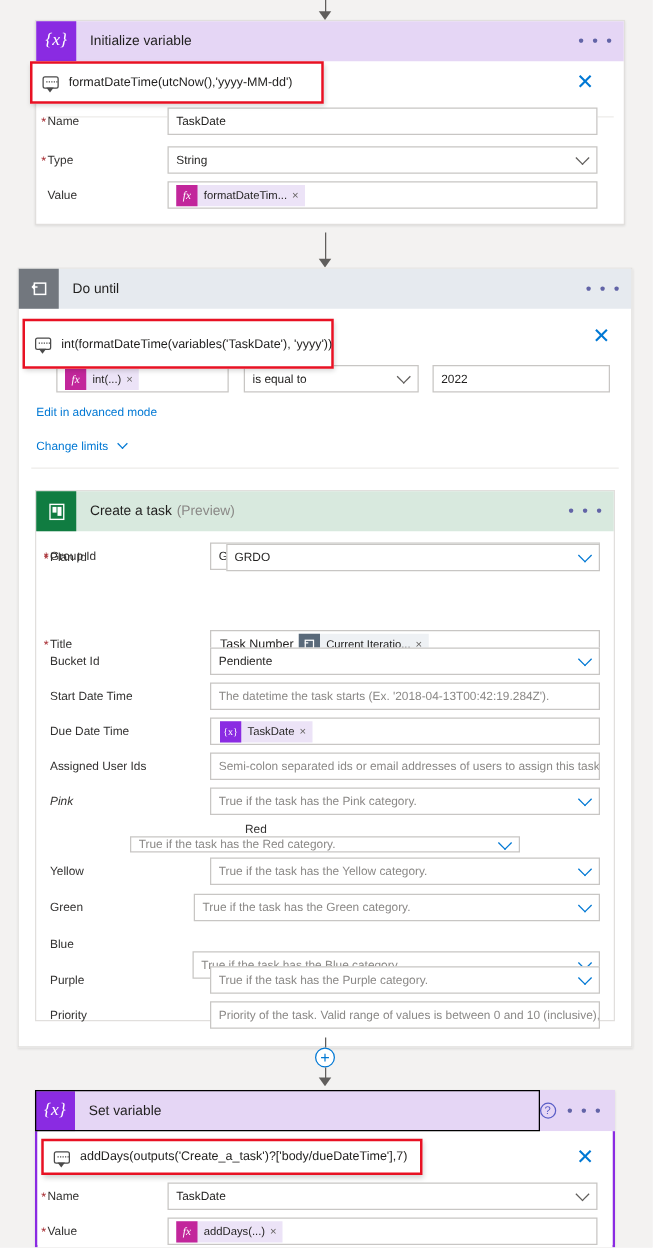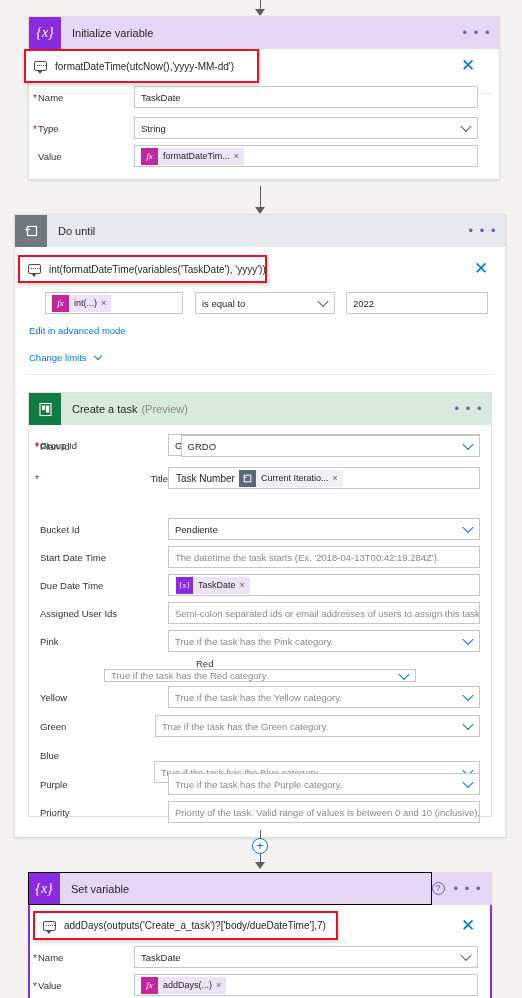--- a/index.html
+++ b/index.html
@@ -307,21 +307,21 @@
           <path d="M4.6 4.9 L3 6.5 L4.6 8.1" stroke="#ffffff" stroke-width="1.2" fill="none"></path>
         </svg>
       </div>
       <div class="hdr-title">Do until</div>
       <div class="hdr-right">
         <div class="ellipsis">• • •</div>
       </div>
     </div>
   </div>
 
-  <div class="formula-banner" style="left:18px; top:255px; width:249px; height:28px;">
+  <div class="formula-banner" style="left:18px; top:255px; width:249px; height:40px;">
     <div class="fb-icon"></div>
     <div class="fb-text">int(formatDateTime(variables('TaskDate'), 'yyyy'))</div>
   </div>
   <div class="close-x" style="left:474px; top:260px;">✕</div>
 
   <div class="prow" style="left:45px; top:292px; width:450px; height:22px;">
     <div class="pfield" style="width:138px; padding:0 0 0 6px;">
       <span class="token">
         <span class="tk-ic fx">fx</span>
         <span class="tk-lbl">int(...)</span>
@@ -372,21 +372,21 @@
   </div>
 
   <div class="prow" style="left:40px; top:435px; width:440px; height:22px;gap:18px;">
     <div class="plabel req" style="width:128px;">Plan Id</div>
     <div class="pfield" style="width:312px;">
       <span>GRDO</span>
       <span class="chev"></span>
     </div>
   </div>
 
-  <div class="prow" style="left:40px; top:466px; width:440px; height:24px;text-align:right;">
+  <div class="prow" style="left:40px; top:503px; width:440px; height:24px;">
     <div class="plabel req" style="width:128px;">Title</div>
     <div class="pfield" style="width:312px; padding:0 0 0 7px;">
       <span class="plain-txt">Task Number</span>
       <span class="token dyn">
         <span class="tk-ic dn">
           <svg width="11" height="11" viewBox="0 0 11 11" aria-hidden="true">
             <rect x="2.2" y="2.2" width="6.6" height="6.6" fill="none" stroke="#ffffff" stroke-width="1"></rect>
             <path d="M4.6 4.3 H1.8" stroke="#ffffff" stroke-width="1" fill="none"></path>
           </svg>
         </span>
@@ -423,21 +423,21 @@
   </div>
 
   <div class="prow" style="left:40px; top:602px; width:440px; height:22px;">
     <div class="plabel" style="width:128px;">Assigned User Ids</div>
     <div class="pfield ph" style="width:312px; overflow:hidden;">
       <span style="white-space:nowrap;">Semi-colon separated ids or email addresses of users to assign this task to.</span>
     </div>
   </div>
 
   <div class="prow" style="left:40px; top:630px; width:440px; height:22px;">
-    <div class="plabel" style="width:128px;">Pink</div>
+    <div class="plabel" style="width:128px;font-style:italic;">Pink</div>
     <div class="pfield ph" style="width:312px;text-align:center;">
       <span>True if the task has the Pink category.</span>
       <span class="chev"></span>
     </div>
   </div>
 
   <div class="prow" style="left:40px; top:658px; width:440px; height:22px;flex-direction:column;">
     <div class="plabel" style="width:128px;">Red</div>
     <div class="pfield ph" style="width:312px;">
       <span>True if the task has the Red category.</span>

